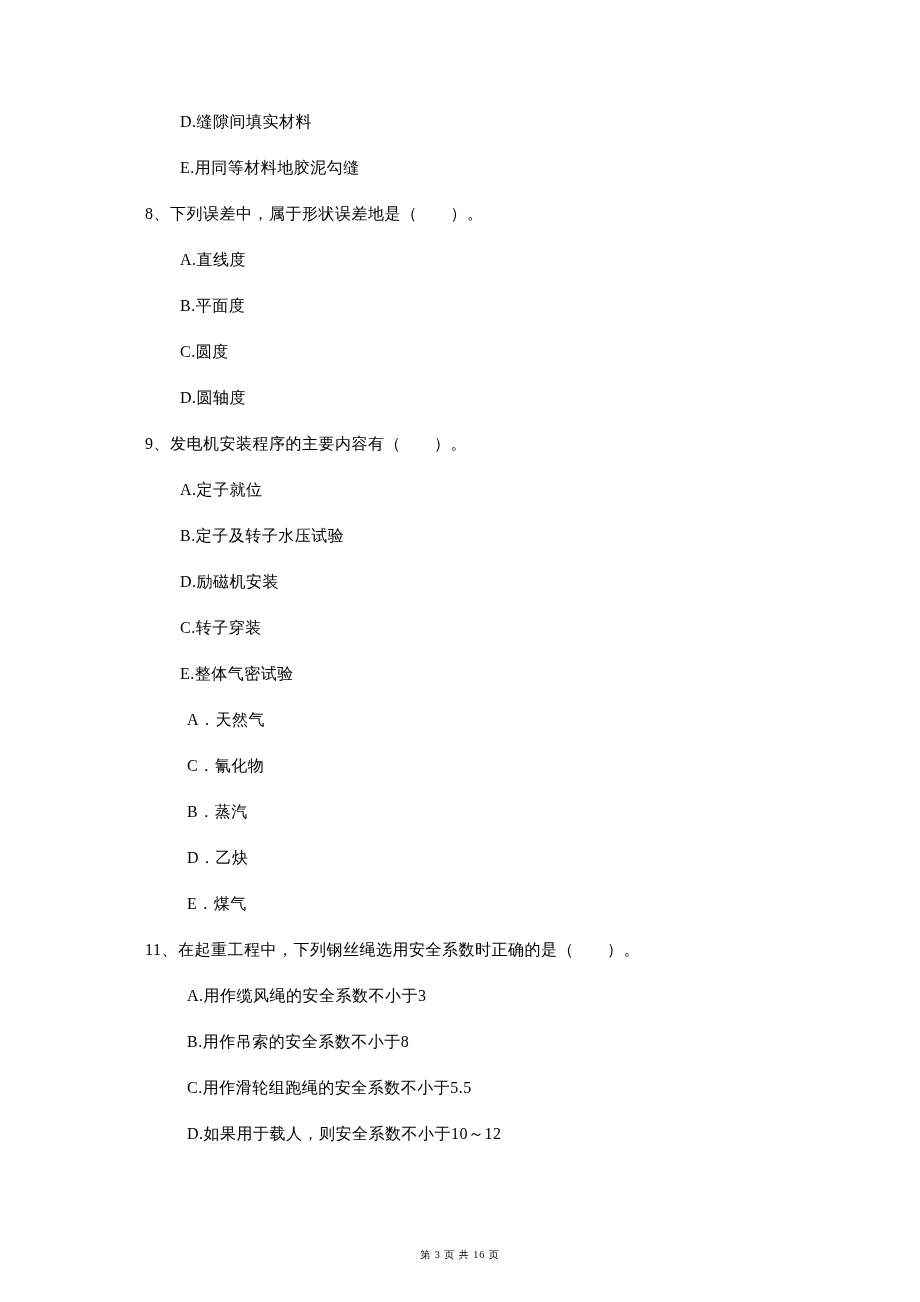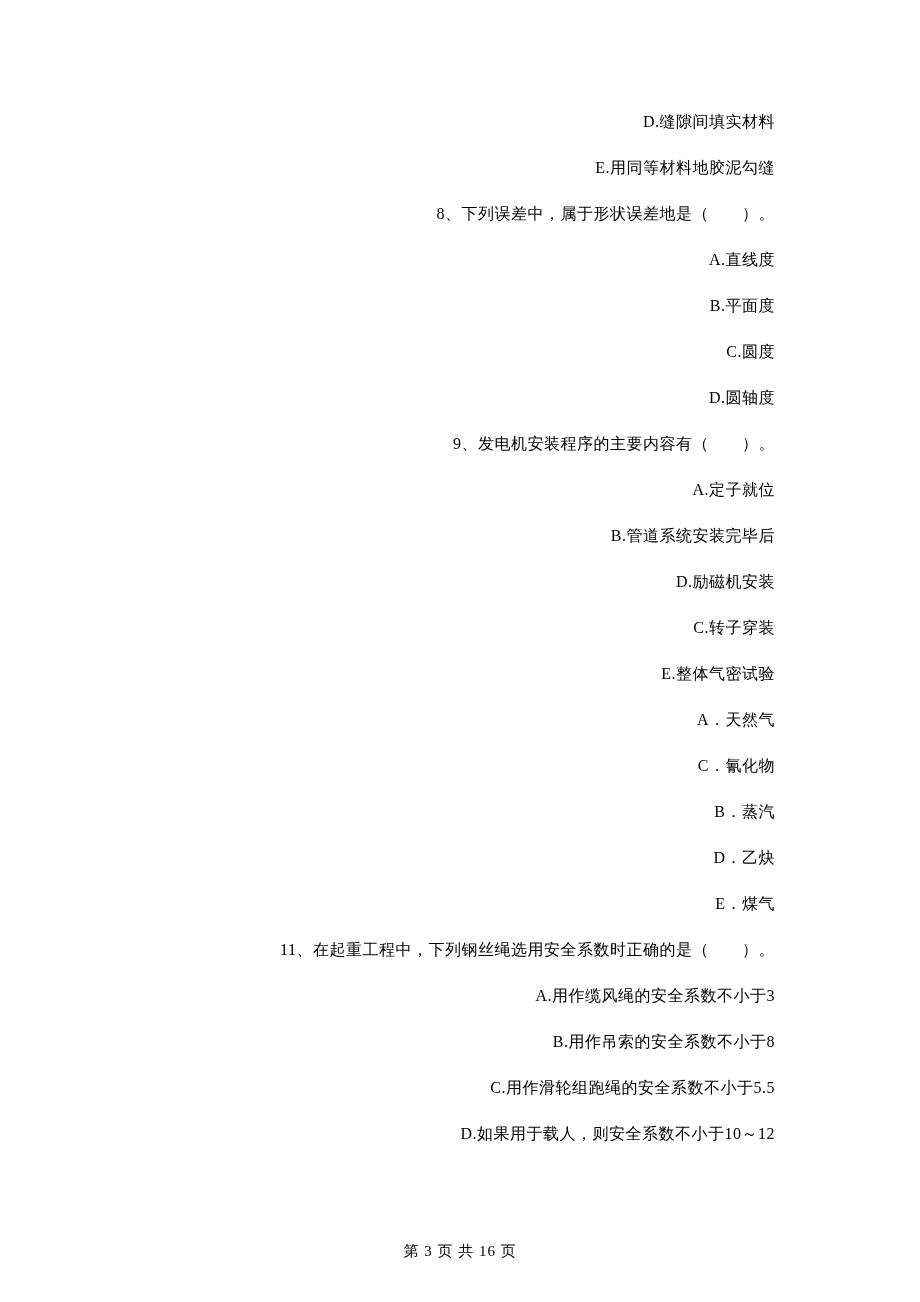--- a/index.html
+++ b/index.html
@@ -1,19 +1,18 @@
 <!DOCTYPE html>
 <html><head>
   <meta charset="utf-8">
   <style>
     * {
       margin: 0;
       padding: 0;
       box-sizing: border-box;
-      text-align: right;
     }
     body {
       width: 920px;
       height: 1302px;
       background: #fff;
       font-family: "SimSun", "宋体", serif;
       font-size: 16px;
       color: #000;
       position: relative;
       line-height: 1.5;
@@ -35,40 +34,40 @@
       margin-bottom: 22px;
       letter-spacing: 0.5px;
       margin-top: 20px;
     }
     .footer {
       position: absolute;
       bottom: 40px;
       left: 0;
       right: 0;
       text-align: center;
-      font-size: 15px;
+      font-size: 10px;
       letter-spacing: 1px;
     }
   </style>
 </head>
 <body>
 
 <div class="content">
   <div class="option">D.缝隙间填实材料</div>
   <div class="option">E.用同等材料地胶泥勾缝</div>
 
   <div class="question">8、下列误差中，属于形状误差地是（　　）。</div>
   <div class="option">A.直线度</div>
   <div class="option">B.平面度</div>
   <div class="option">C.圆度</div>
   <div class="option">D.圆轴度</div>
 
   <div class="question">9、发电机安装程序的主要内容有（　　）。</div>
   <div class="option">A.定子就位</div>
-  <div class="option">B.管道系统安装完毕后</div>
+  <div class="option">B.定子及转子水压试验</div>
   <div class="option">D.励磁机安装</div>
   <div class="option">C.转子穿装</div>
   <div class="option">E.整体气密试验</div>
 
   <div class="option-pad">A．天然气</div>
   <div class="option-pad">C．氰化物</div>
   <div class="option-pad">B．蒸汽</div>
   <div class="option-pad">D．乙炔</div>
   <div class="option-pad">E．煤气</div>
 

